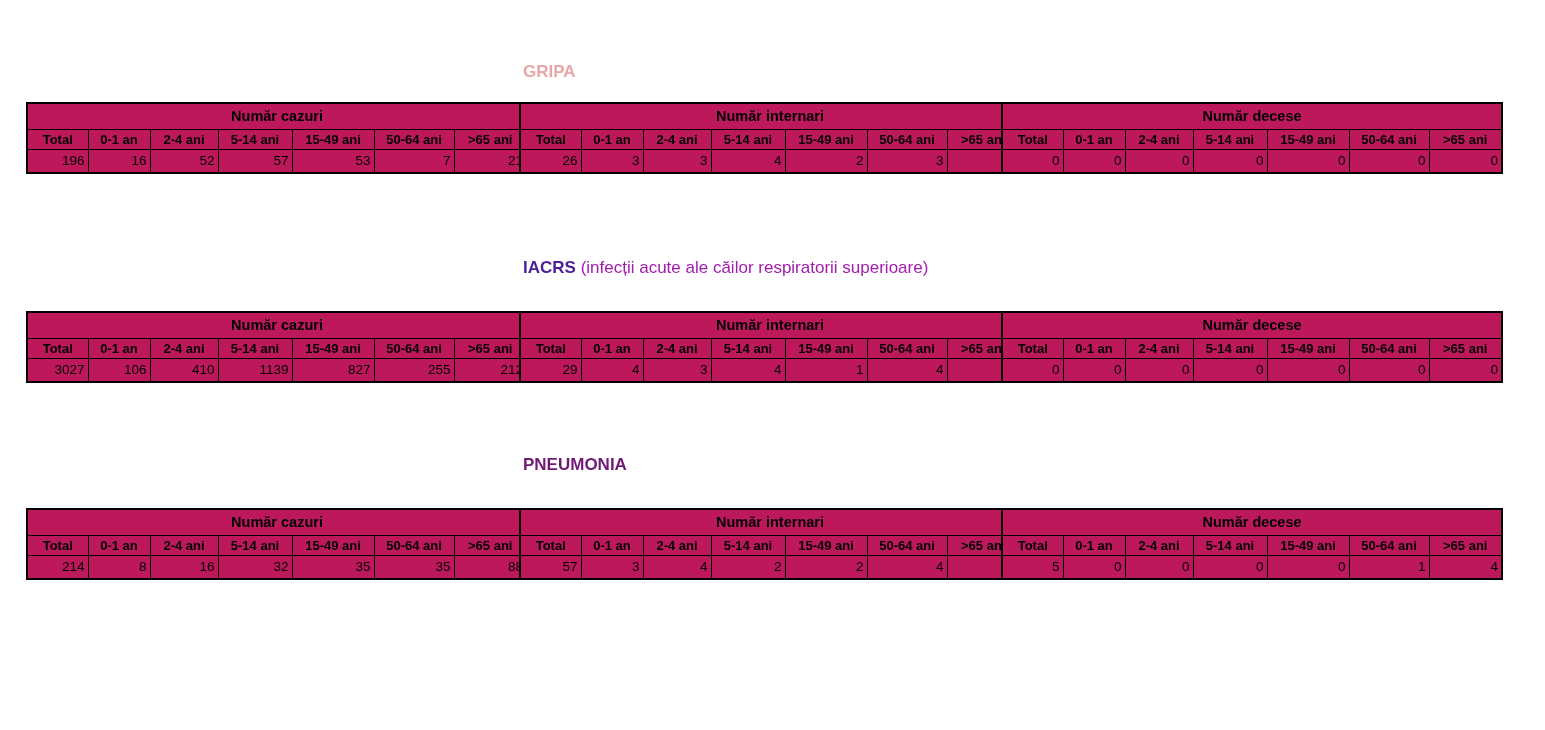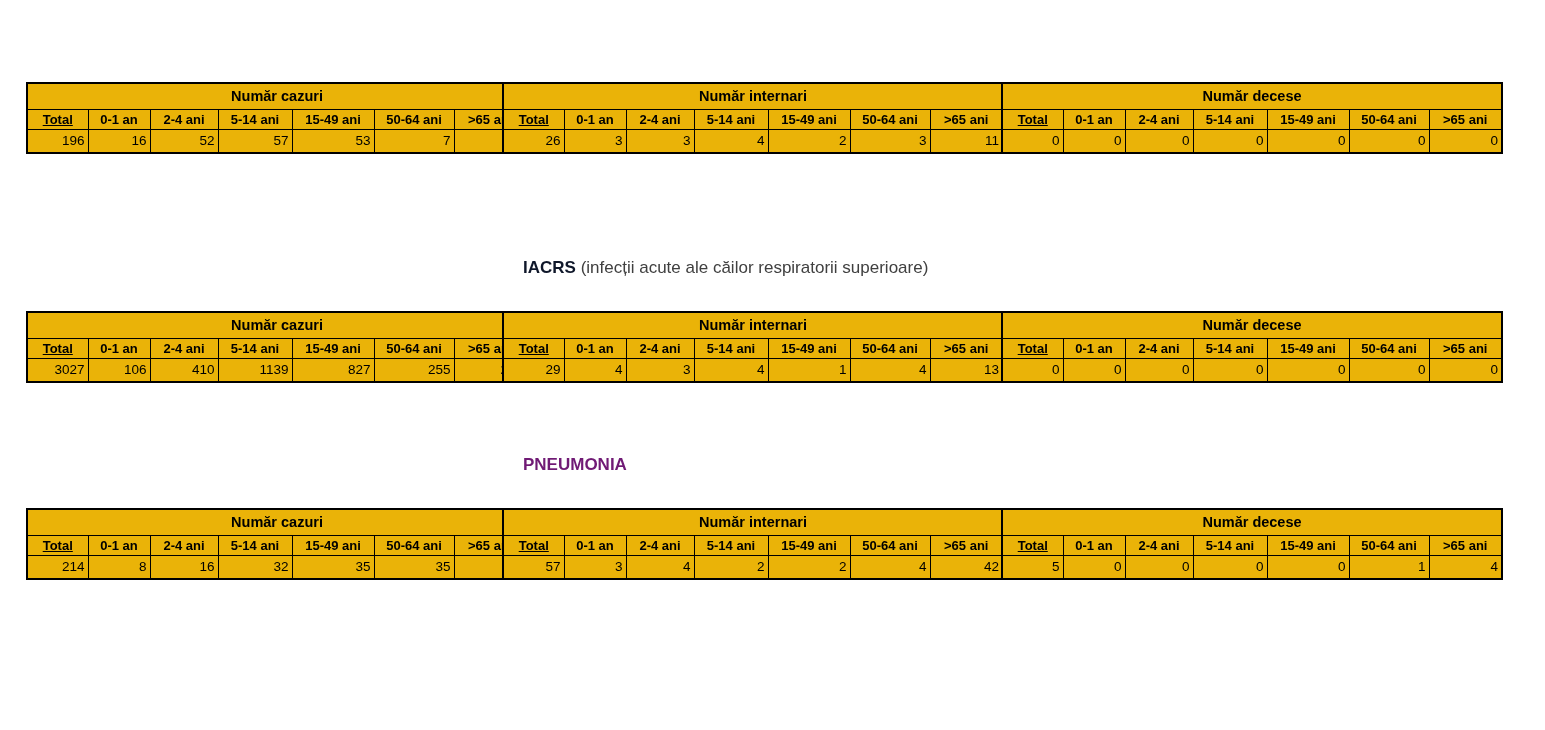--- a/index.html
+++ b/index.html
@@ -36,21 +36,21 @@
     position: relative;
     height: 72px;
     margin-top: 20px;
   }
 
   table.block {
     position: absolute;
     border-collapse: collapse;
     table-layout: fixed;
     border: 2px solid #000;
-    background: #eab308;
+    background: #be185d;
   }
   table.block td, table.block th {
     border: 1px solid #000;
     font-size: 13px;
     font-weight: bold;
     padding: 2px 3px;
     height: 20px;
     box-sizing: border-box;
     text-align: center;
     white-space: nowrap;
@@ -73,37 +73,40 @@
   }
   table.block tr.head th:last-child,
   table.block tr.data td:last-child {
     border-right: none;
   }
   table.block tr.data td {
     border-bottom: none;
   }
 
   
-  .w-total { width: 61px; text-decoration: underline; }
+  .w-total { width: 61px; }
   .w-01 { width: 62px; }
   .w-24 { width: 68px; }
   .w-514 { width: 74px; }
   .w-1549 { width: 82px; }
   .w-5064 { width: 80px; margin-left: 36px; }
   .w-65 { width: 73px; }
 
   
   .blk-cases { left: 26px; }
-  .blk-adm { left: 502px; }
+  .blk-adm { left: 519px; }
   .blk-deaths { left: 1001px; padding-left: 24px; }
 </style>
 </head>
 <body>
 
 <div class="section" style="top:62px;">
+  <div class="section-title">
+    <span style="color:#e8a7a7;">GRIPA</span><span class="subtitle" style="color:#e8a7a7;"></span>
+  </div>
   <div class="tables-row">
 
     <table class="block blk-cases">
       <tbody>
           <tr>
             <th class="group" colspan="7">Număr cazuri</th>
           </tr>
       <tr class="head">
         <th class="w-total">Total</th>
         <th class="w-01">0-1 an</th>
@@ -175,21 +178,21 @@
         <td class="value">0</td>
       </tr>
     </tbody>
       </table>
 
   </div>
 </div>
 
 <div class="section" style="top:258px;">
   <div class="section-title">
-    <span style="color:#0f172a;">IACRS</span><span class="subtitle" style="color:#404040;"> (infecții acute ale căilor respiratorii superioare)</span>
+    <span style="color:#4c1d95;">IACRS</span><span class="subtitle" style="color:#a21caf;"> (infecții acute ale căilor respiratorii superioare)</span>
   </div>
   <div class="tables-row" style="margin-top:33px;">
 
     <table class="block blk-cases">
       <tbody>
           <tr>
             <th class="group" colspan="7">Număr cazuri</th>
           </tr>
       <tr class="head">
         <th class="w-total">Total</th>

